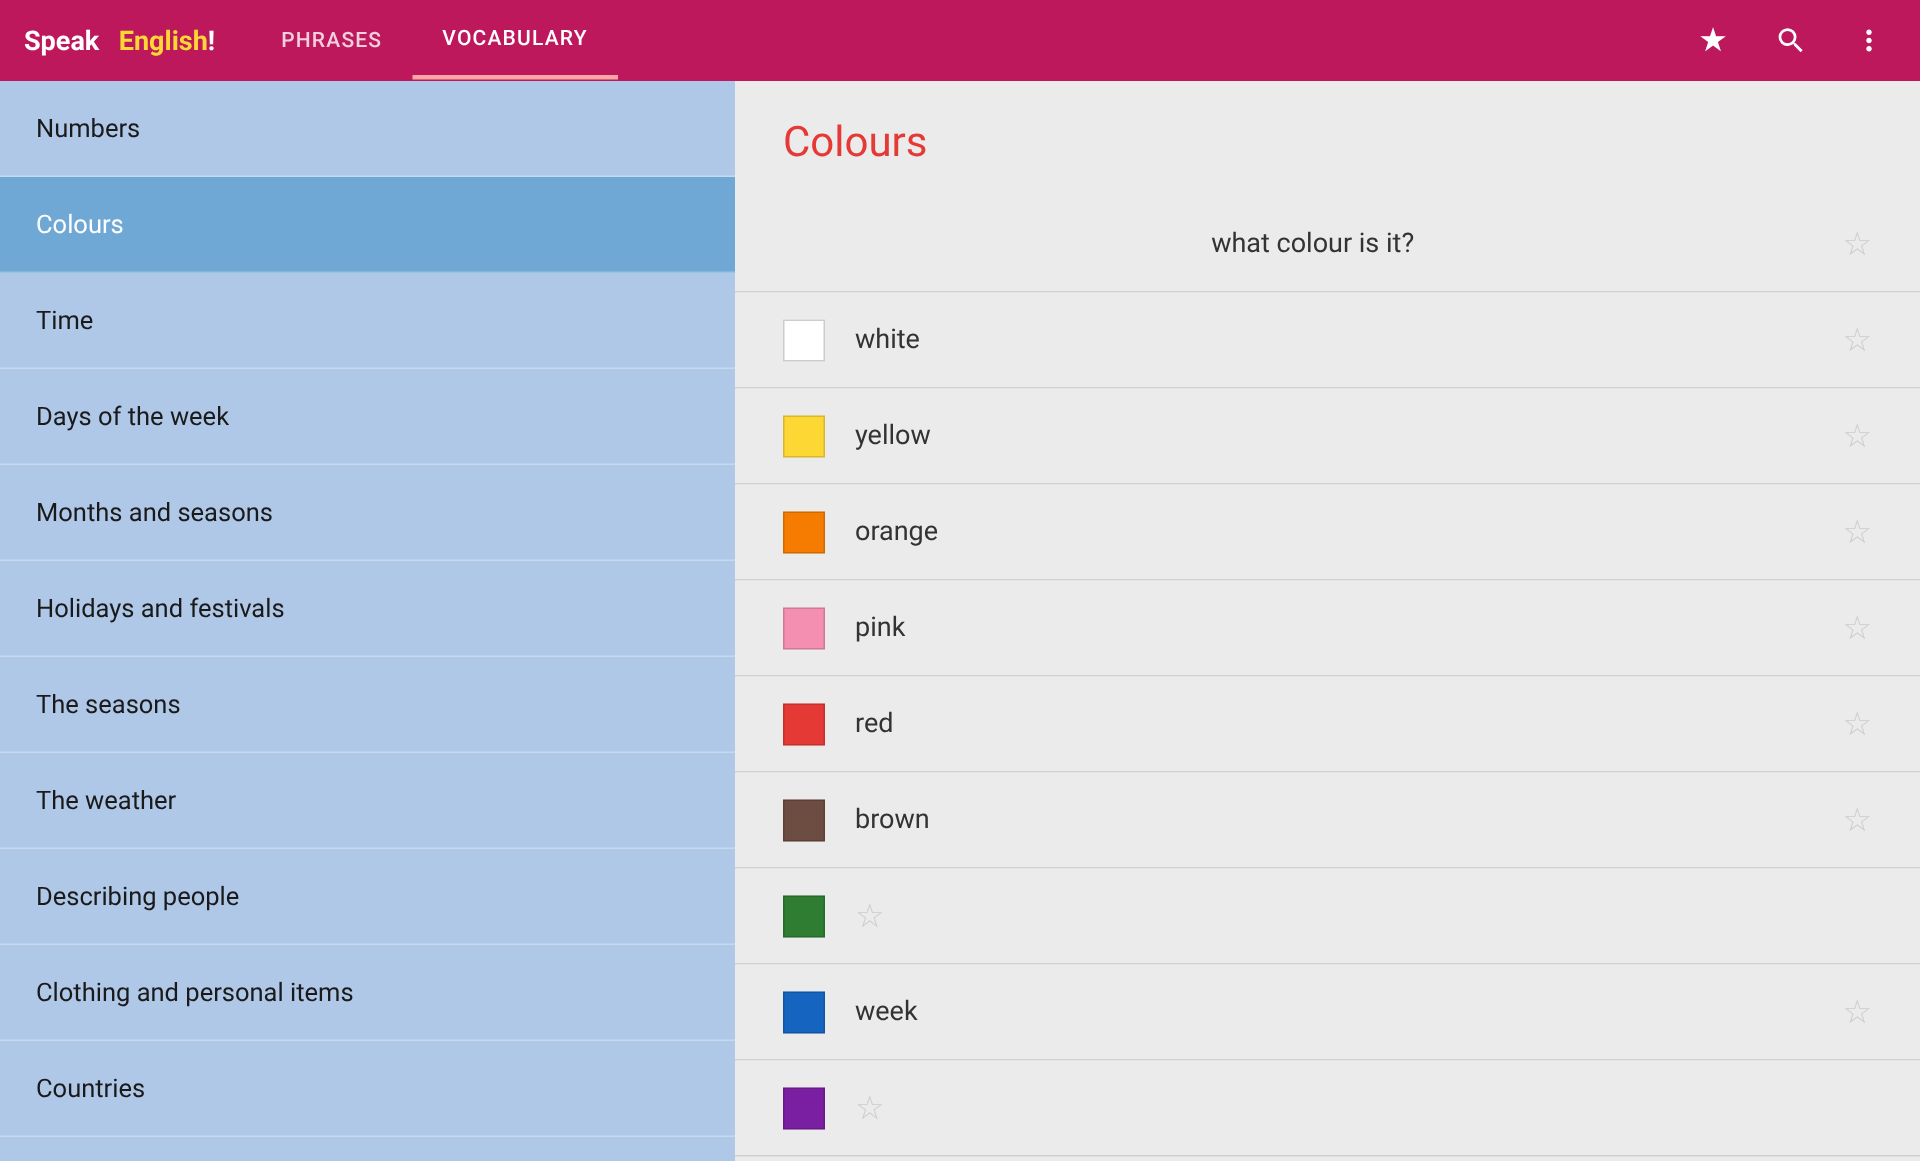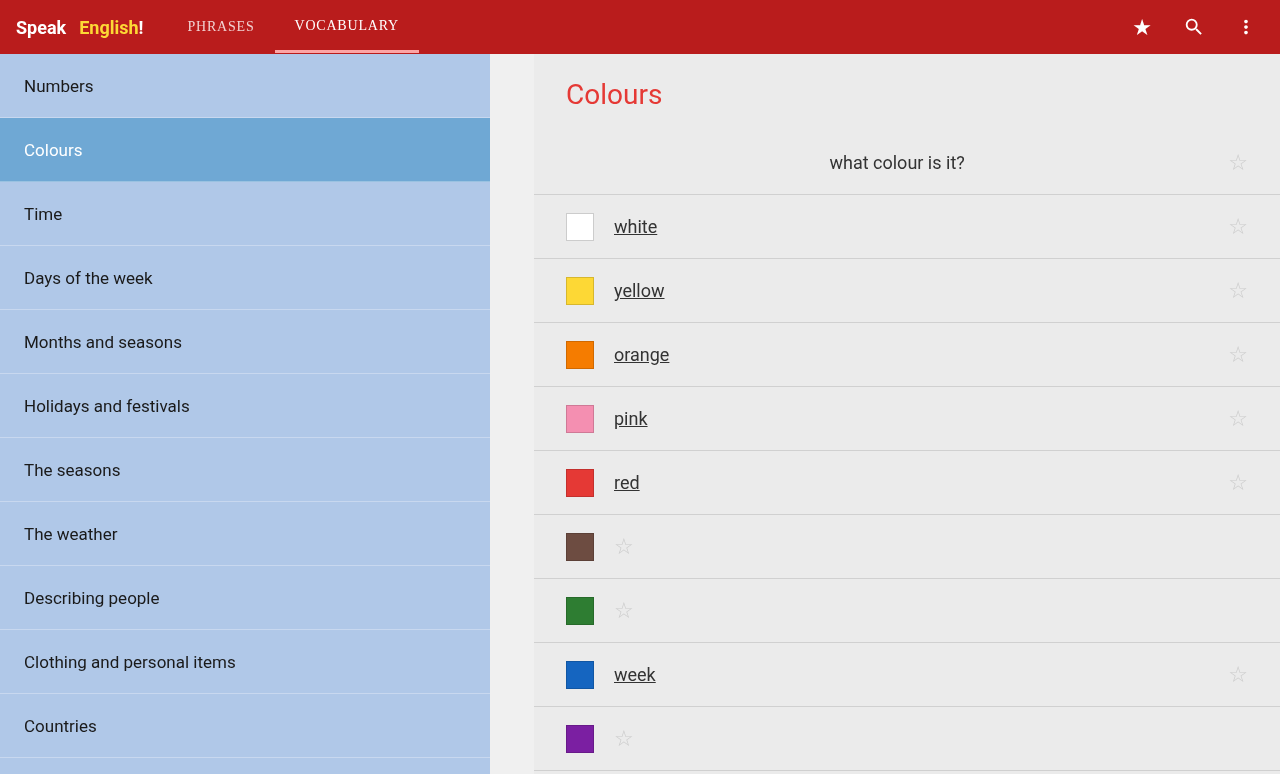--- a/index.html
+++ b/index.html
@@ -1,20 +1,20 @@
 <!DOCTYPE html>
 <html><head>
   <meta charset="utf-8">
   <style>
     * { margin: 0; padding: 0; box-sizing: border-box; }
     body { font-family: 'Roboto', Arial, sans-serif; background: #f0f0f0; width: 1280px; height: 774px; overflow: hidden; display: flex; flex-direction: column; }
 
     
     .header {
-      background: #b91c1c;
+      background: #be185d;
       height: 54px;
       display: flex;
       align-items: center;
       padding: 1px 16px;
       flex-shrink: 0;
     }
     .logo {
       display: flex;
       align-items: center;
       margin-right: 24px;
@@ -32,21 +32,20 @@
     }
     .logo-exclaim {
       font-weight: bold;
       font-size: 18px;
       color: white;
     }
     .nav-tabs {
       display: flex;
       align-items: flex-end;
       height: 100%;
-      font-family: Liberation Serif, serif;
     }
     .nav-tab {
       color: rgba(255,255,255,0.8);
       font-size: 14px;
       font-weight: 500;
       letter-spacing: 0.8px;
       padding: 0 20px;
       height: 100%;
       display: flex;
       align-items: center;
@@ -72,21 +71,20 @@
       display: flex;
       align-items: center;
       justify-content: center;
     }
 
     
     .main {
       display: flex;
       flex: 1;
       overflow: hidden;
-      gap: 44px;
     }
 
     
     .sidebar {
       width: 490px;
       background: #b0c8e8;
       overflow-y: auto;
       flex-shrink: 0;
     }
     .sidebar-item {
@@ -133,21 +131,20 @@
       width: 28px;
       height: 28px;
       border: 1px solid rgba(0,0,0,0.15);
       margin-right: 20px;
       flex-shrink: 0;
     }
     .color-label {
       flex: 1;
       font-size: 18px;
       color: #333;
-      text-decoration: underline;
     }
     .star-icon {
       color: #ccc;
       font-size: 22px;
       cursor: pointer;
     }
     .question-item {
       display: flex;
       align-items: center;
       padding: 0 32px;
@@ -242,20 +239,21 @@
       </li>
 
       <li class="color-item">
         <div class="color-swatch" style="background:#e53935;"></div>
         <span class="color-label">red</span>
         <span class="star-icon">☆</span>
       </li>
 
       <li class="color-item">
         <div class="color-swatch" style="background:#6d4c41;"></div>
+        <span class="color-label">brown</span>
         <span class="star-icon">☆</span>
       </li>
 
       <li class="color-item">
         <div class="color-swatch" style="background:#2e7d32;"></div>
         <span class="star-icon">☆</span>
       </li>
 
       <li class="color-item">
         <div class="color-swatch" style="background:#1565c0;"></div>

